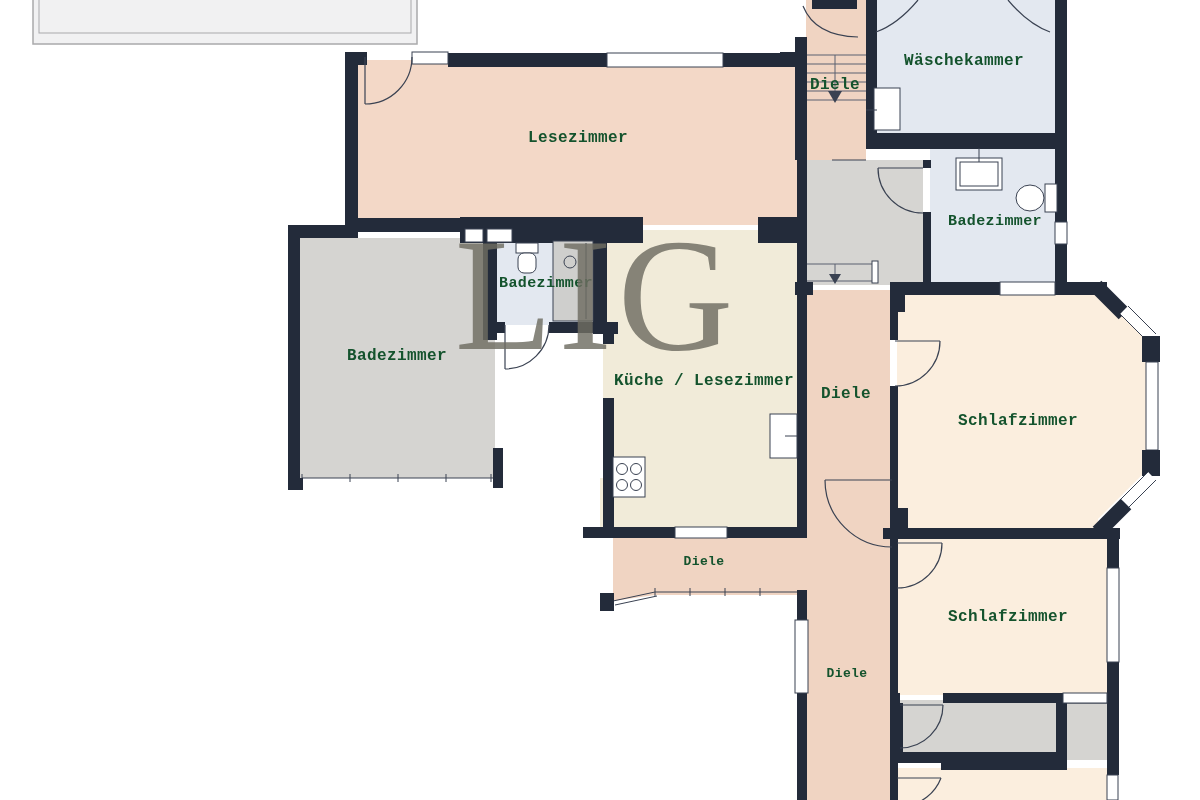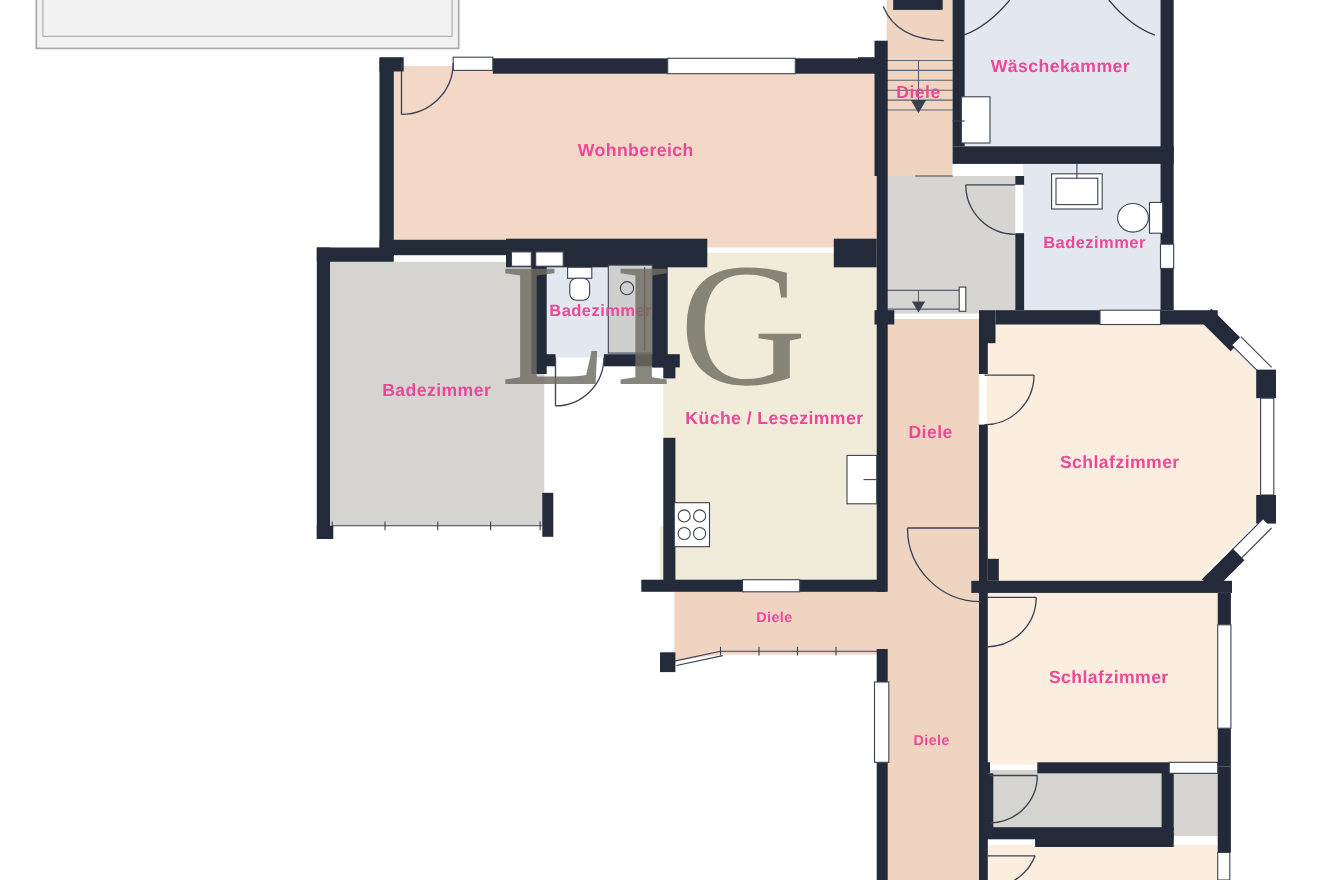--- a/index.html
+++ b/index.html
@@ -1,20 +1,20 @@
 <!DOCTYPE html>
 <html><head>
 <meta charset="utf-8">
 <style>
   html,body{margin:0;padding:0;background:#ffffff;}
   #stage{position:relative;width:1200px;height:800px;overflow:hidden;background:#ffffff;
          font-family:"Liberation Sans", sans-serif;}
   #plan-svg{position:absolute;left:0;top:0;}
-  .lbl{position:absolute;transform:translate(-50%,-50%);font-weight:700;color:#ec4899;
-       letter-spacing:.4px;white-space:nowrap;font-size:16px;}
+  .lbl{position:absolute;transform:translate(-50%,-50%);font-weight:700;color:#14532d;
+       letter-spacing:.4px;white-space:nowrap;font-size:16px;font-family:Liberation Mono, monospace;}
   .lbl.small{font-size:13px;}
   #watermark{position:absolute;left:597px;top:295px;transform:translate(-50%,-50%);
        font-family:"Liberation Serif", serif;font-size:160px;font-weight:400;
        color:#6f6d62;opacity:.82;letter-spacing:6px;line-height:1;}
   
   .w{fill:#232b3a;}
   .cw{stroke:#232b3a;stroke-width:15;fill:none;}
   .win{fill:#ffffff;stroke:#3a4252;stroke-width:1;}
   .tl{stroke:#3a4252;stroke-width:1;fill:none;}
   .tread{stroke:#5a6170;stroke-width:1;fill:none;}
@@ -229,21 +229,21 @@
     <circle class="fxl" cx="636" cy="469" r="5.5"></circle>
     <circle class="fxl" cx="622" cy="485" r="5.5"></circle>
     <circle class="fxl" cx="636" cy="485" r="5.5"></circle>
   </g>
   <g>
     <rect class="fx" x="770" y="414" width="27" height="44"></rect>
     <path class="fxl" d="M785,436 H797"></path>
   </g>
 </svg>
 
-<div class="lbl" style="left:578px;top:138px;">Wohnbereich</div>
+<div class="lbl" style="left:578px;top:138px;">Lesezimmer</div>
 <div class="lbl" style="left:835px;top:85px;">Diele</div>
 <div class="lbl" style="left:964px;top:61px;">Wäschekammer</div>
 <div class="lbl" style="left:995px;top:221px;font-size:15px;">Badezimmer</div>
 <div class="lbl" style="left:546px;top:283px;font-size:15px;">Badezimmer</div>
 <div class="lbl" style="left:397px;top:356px;">Badezimmer</div>
 <div class="lbl" style="left:704px;top:381px;">Küche / Lesezimmer</div>
 <div class="lbl" style="left:846px;top:394px;">Diele</div>
 <div class="lbl" style="left:1018px;top:421px;">Schlafzimmer</div>
 <div class="lbl small" style="left:704px;top:561px;">Diele</div>
 <div class="lbl" style="left:1008px;top:617px;">Schlafzimmer</div>

